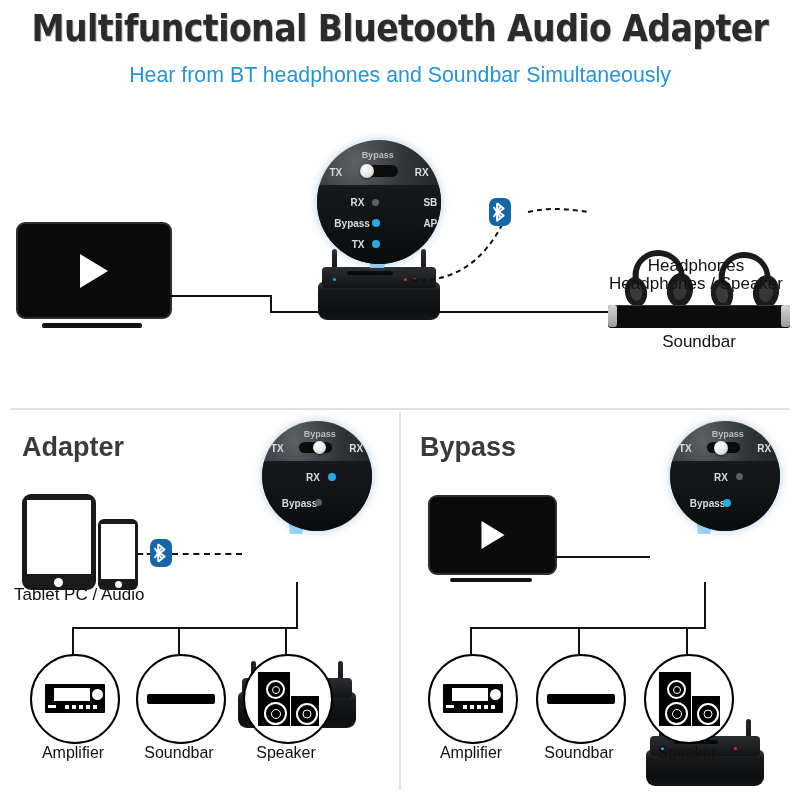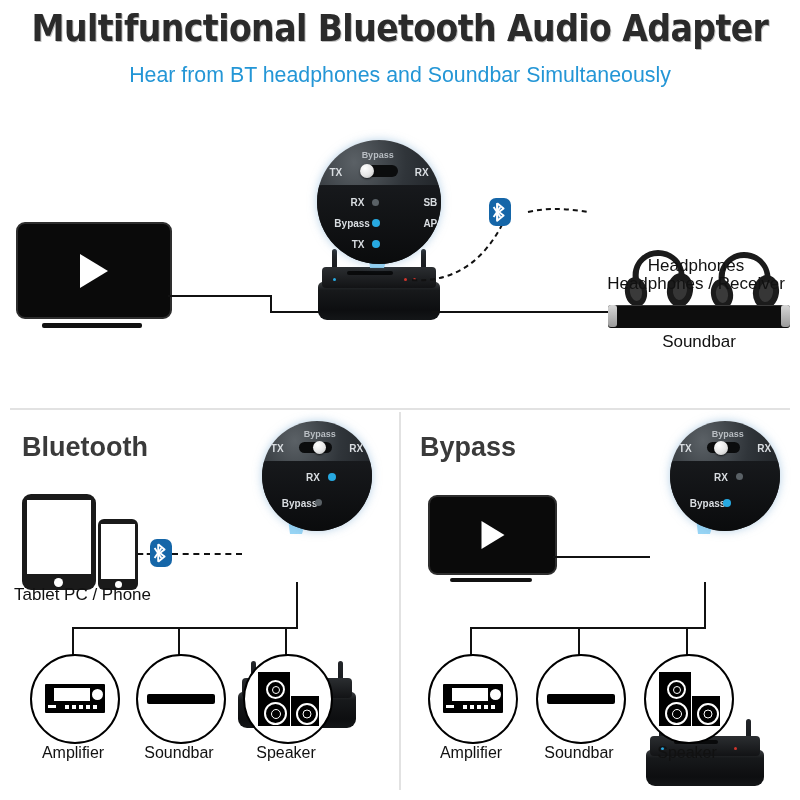--- a/index.html
+++ b/index.html
@@ -223,48 +223,48 @@
     </g>
     <g fill="#1b1b1b" transform="translate(86,2)">
       <path d="M20,44 C14,26 28,10 44,10 C60,10 74,24 70,44 L64,42 C68,26 57,16 44,16 C31,16 21,27 26,43 Z"></path>
       <ellipse cx="22" cy="52" rx="11" ry="15" transform="rotate(-10 22 52)"></ellipse>
       <ellipse cx="66" cy="50" rx="13" ry="17" transform="rotate(8 66 50)"></ellipse>
       <ellipse cx="22" cy="52" rx="6" ry="9" transform="rotate(-10 22 52)" fill="#3a3a3a"></ellipse>
       <ellipse cx="66" cy="50" rx="7" ry="10" transform="rotate(8 66 50)" fill="#363636"></ellipse>
     </g>
   </svg>
   <div class="abs cap" style="left:592px;top:256px;width:208px;">Headphones</div>
-  <div class="abs cap" style="left:592px;top:274px;width:208px;">Headphones / Receiver</div>
+  <div class="abs cap" style="left:592px;top:274px;width:208px;">Headphones / Speaker</div>
 
   
   <div class="abs line" style="left:432px;top:311px;width:180px;height:2px;"></div>
 
   <div class="abs" style="left:608px;top:305px;width:182px;height:22px;">
     <div class="sb-body abs" style="left:0;top:0;width:182px;height:22px;"></div>
     <div class="sb-cap" style="left:0;"></div>
     <div class="sb-cap" style="right:0;"></div>
   </div>
   <div class="abs cap" style="left:608px;top:332px;width:182px;">Soundbar</div>
 
   
   
   
-  <div class="abs sec-title" style="left:22px;top:432px;">Bluetooth</div>
+  <div class="abs sec-title" style="left:22px;top:432px;">Adapter</div>
 
   
   <div class="abs slab" style="left:22px;top:494px;width:74px;height:96px;">
     <div class="screen" style="left:5px;top:6px;width:64px;height:74px;"></div>
     <div class="home" style="left:50%;top:84px;margin-left:-5px;width:9px;height:9px;"></div>
   </div>
   
   <div class="abs slab" style="left:98px;top:519px;width:40px;height:71px;border-radius:6px;">
     <div class="screen" style="left:3px;top:5px;width:34px;height:55px;"></div>
     <div class="home" style="left:50%;top:62px;margin-left:-3.5px;width:7px;height:7px;"></div>
   </div>
-  <div class="abs cap" style="left:8px;top:585px;width:176px;text-align:left;padding-left:6px;">Tablet PC / Phone</div>
+  <div class="abs cap" style="left:8px;top:585px;width:176px;text-align:left;padding-left:6px;">Tablet PC / Audio</div>
 
   
   <div class="abs dash" style="left:138px;top:553px;width:14px;"></div>
   <div class="abs bt" style="left:150px;top:539px;width:22px;height:28px;">
     <svg width="22" height="28" viewBox="0 0 22 28">
       <line x1="8.2" y1="5.2" x2="8.2" y2="22.8" stroke="#ffffff" stroke-width="1.9"></line>
       <path d="M8.2 5.2 L14.6 10.4 L8.2 15.2 M8.2 12.8 L14.6 17.6 L8.2 22.8" fill="none" stroke="#ffffff" stroke-width="1.9" stroke-linejoin="round"></path>
       <line x1="4.6" y1="9.0" x2="11.4" y2="19.0" stroke="#ffffff" stroke-width="1.9"></line>
       <line x1="4.6" y1="19.0" x2="11.4" y2="9.0" stroke="#ffffff" stroke-width="1.9"></line>
     </svg>

